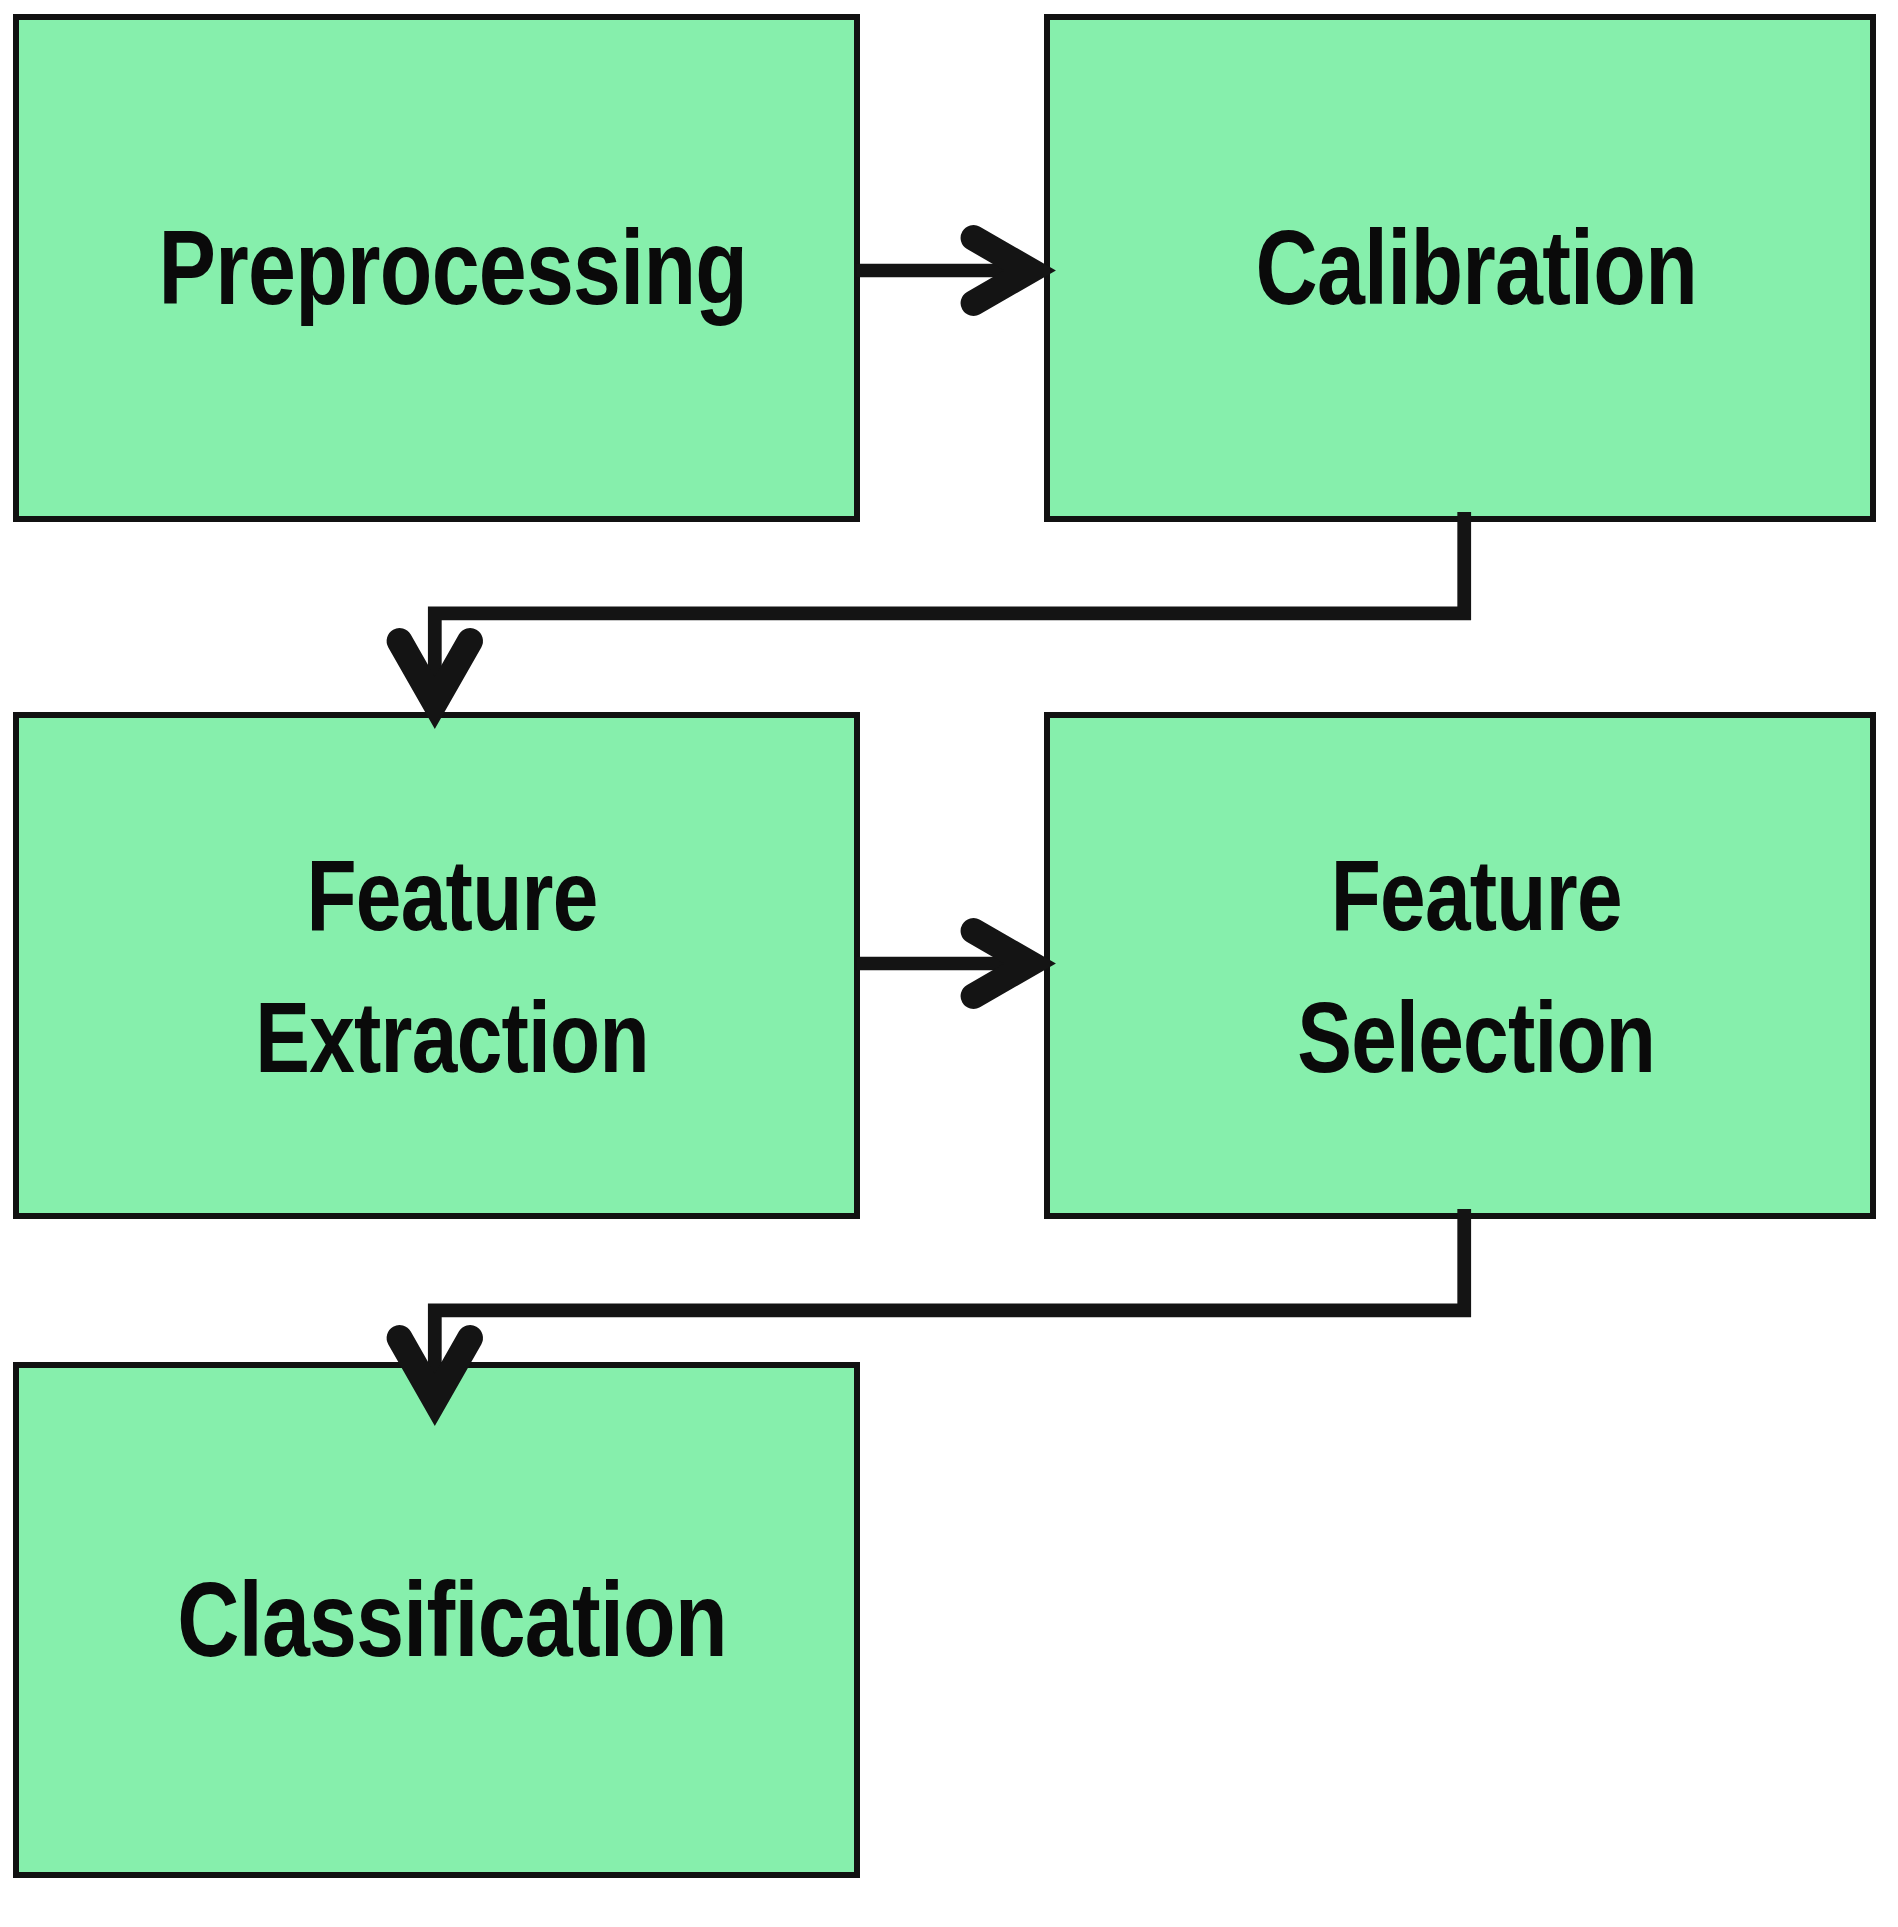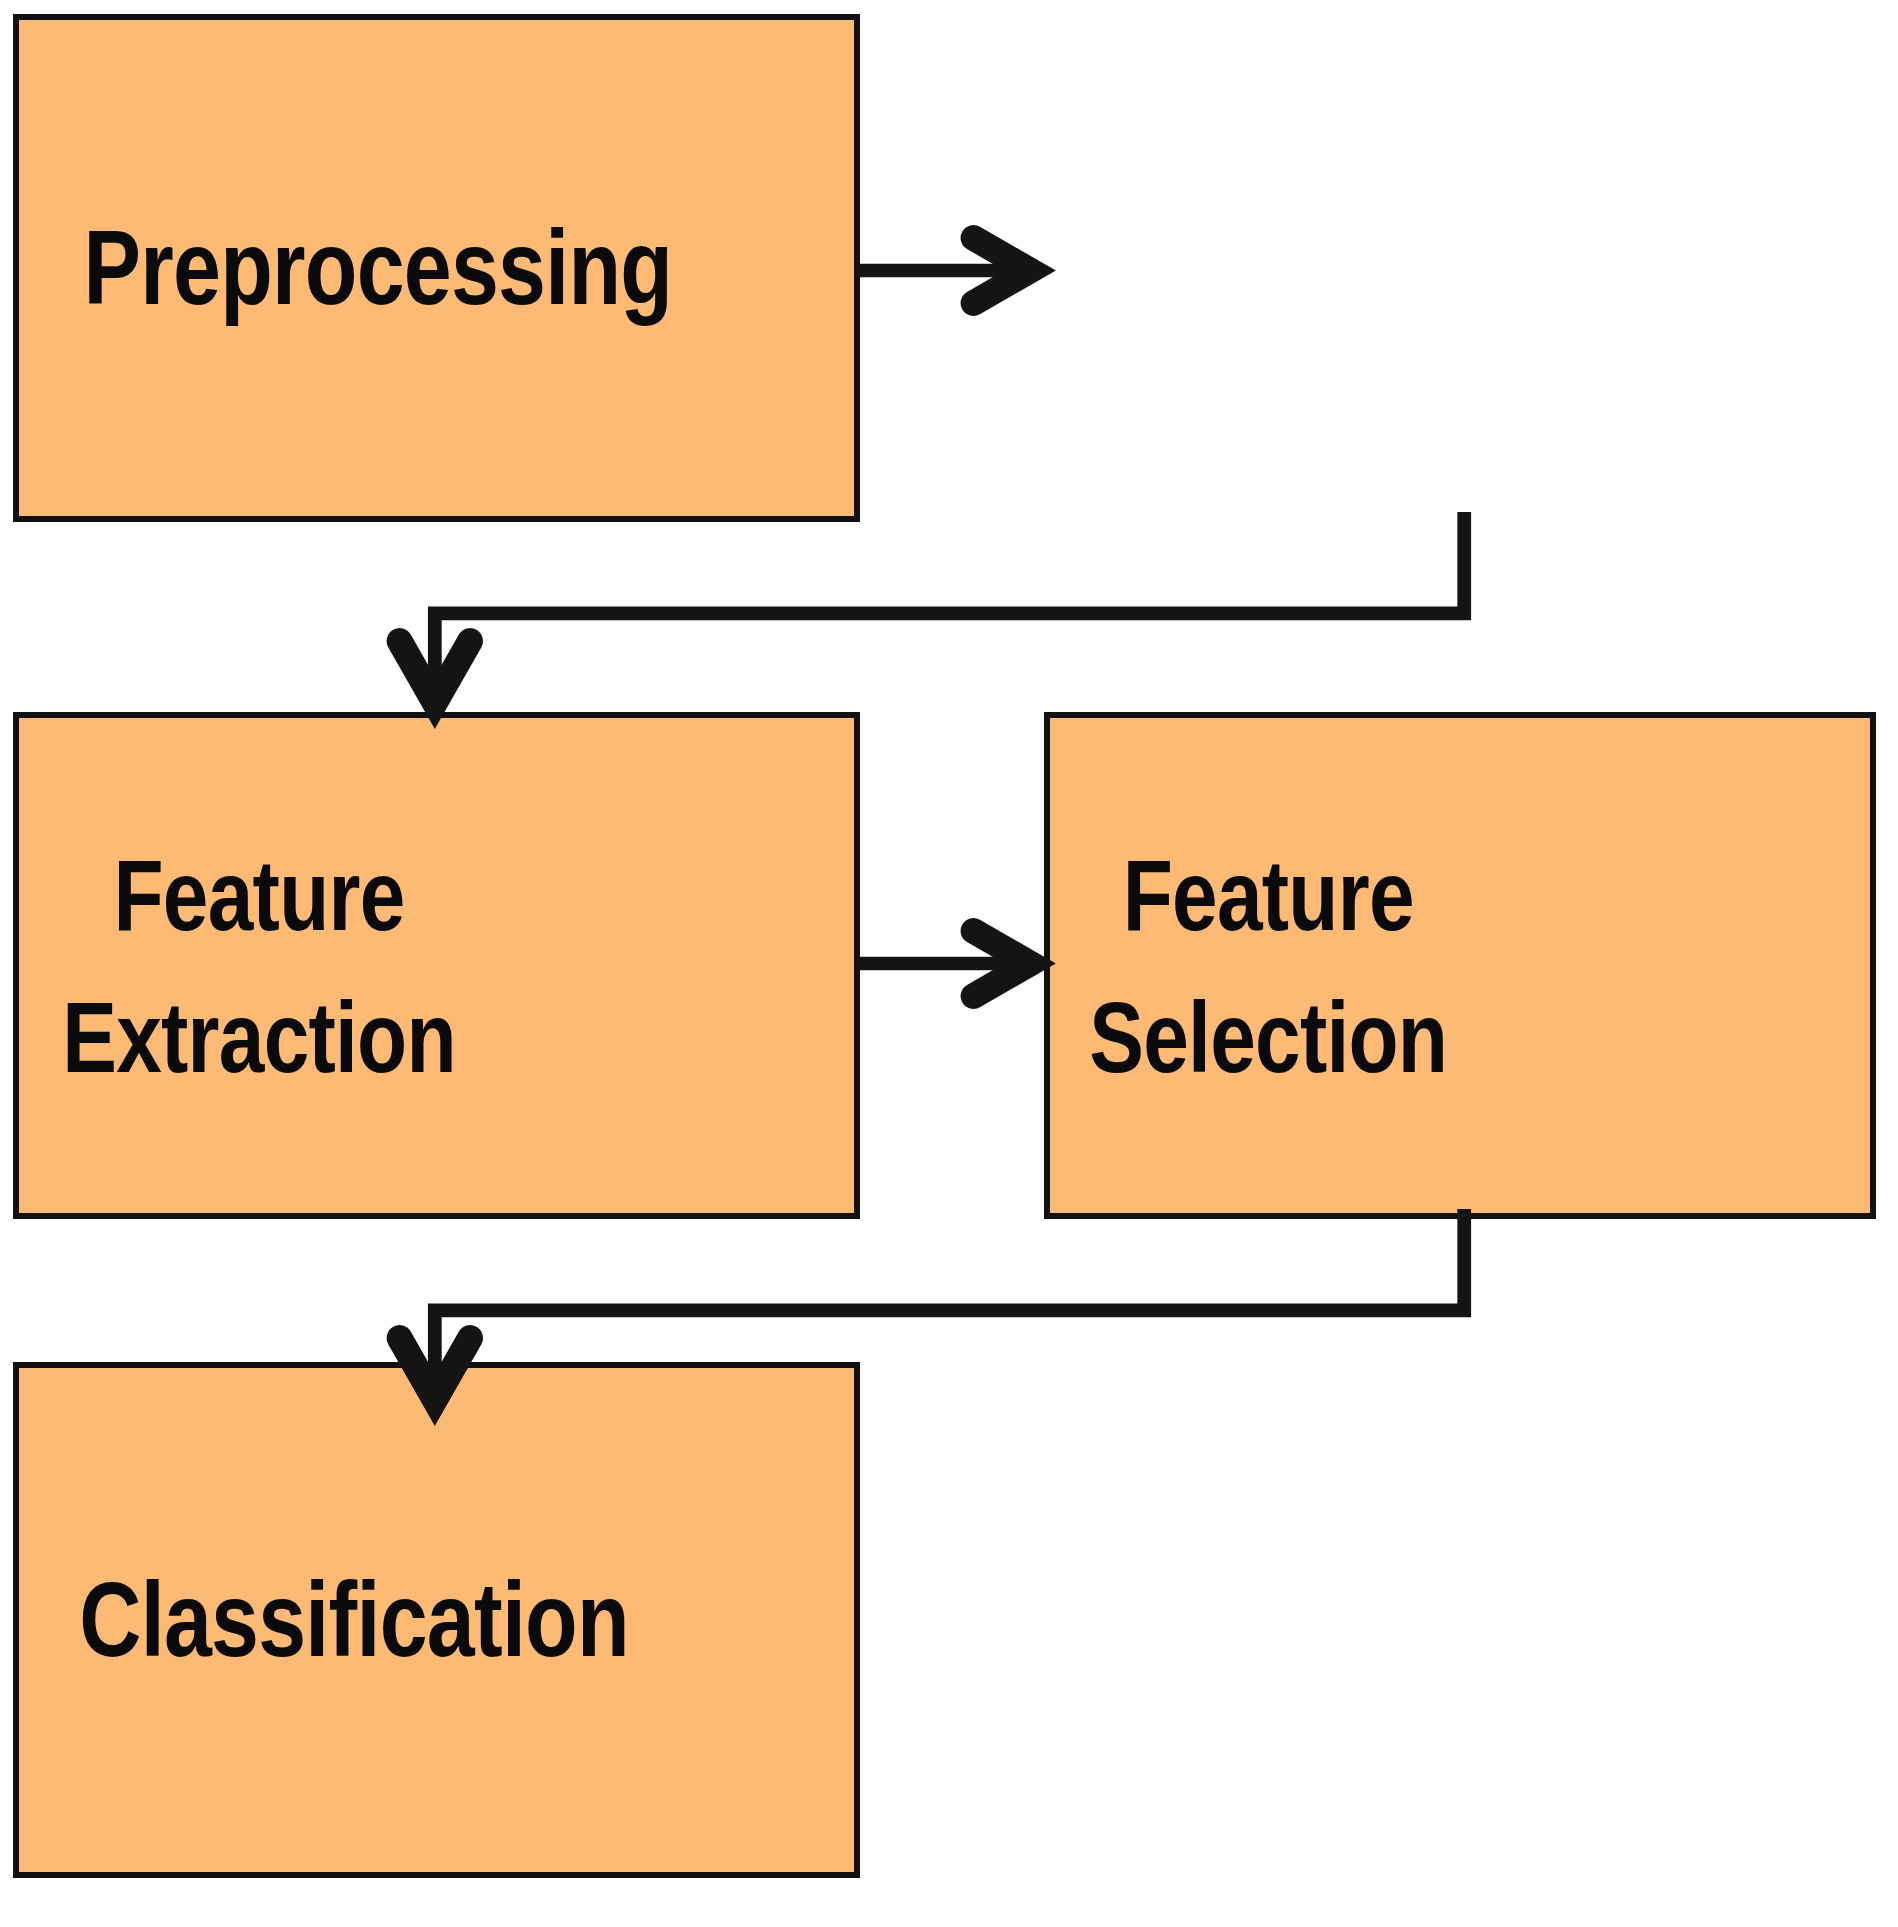--- a/index.html
+++ b/index.html
@@ -14,26 +14,27 @@
   #canvas {
     position: relative;
     width: 1899px;
     height: 1927px;
     background: #ffffff;
     overflow: hidden;
   }
   .node {
     position: absolute;
     box-sizing: border-box;
-    background: #fdba74;
+    background: #86efac;
     border: 6px solid #111111;
     display: flex;
     align-items: center;
-    justify-content: flex-start;
+    justify-content: center;
     text-align: center;
+    padding-left: 32px;
   }
   .node-label {
     color: #0a0a0a;
     font-weight: bold;
     letter-spacing: -0.9px;
     line-height: 1.42;
     white-space: pre-line;
     transform: scaleX(0.82);
     transform-origin: center center;
   }
@@ -77,20 +78,23 @@
 </style>
 </head>
 <body>
 
 <div id="canvas">
 
   <div class="node" id="node-preprocessing">
     <span class="node-label label-1line">Preprocessing</span>
   </div>
 
+  <div class="node" id="node-calibration">
+    <span class="node-label label-1line">Calibration</span>
+  </div>
 
   <div class="node" id="node-feature-extraction">
     <span class="node-label label-2line">Feature
 Extraction</span>
   </div>
 
   <div class="node" id="node-feature-selection">
     <span class="node-label label-2line">Feature
 Selection</span>
   </div>

